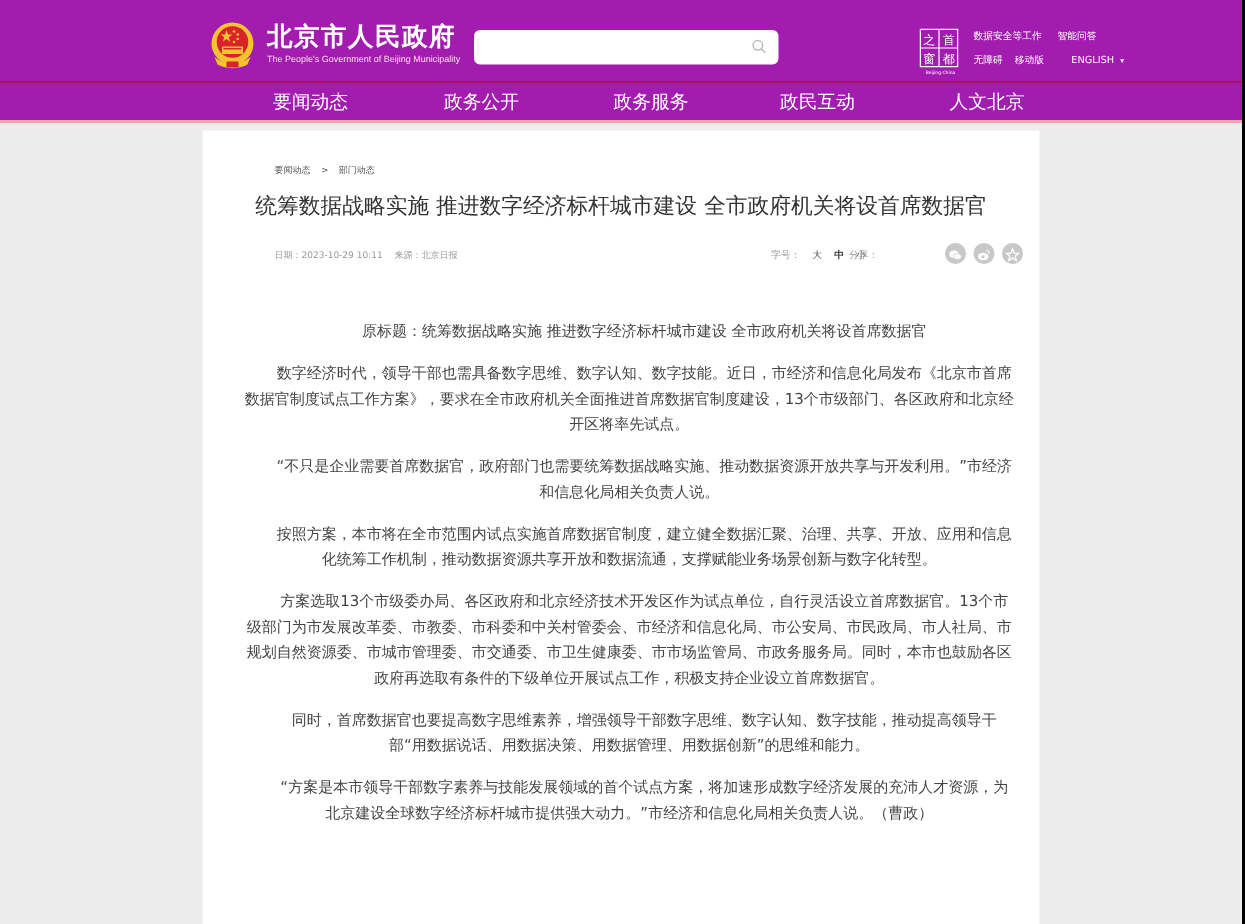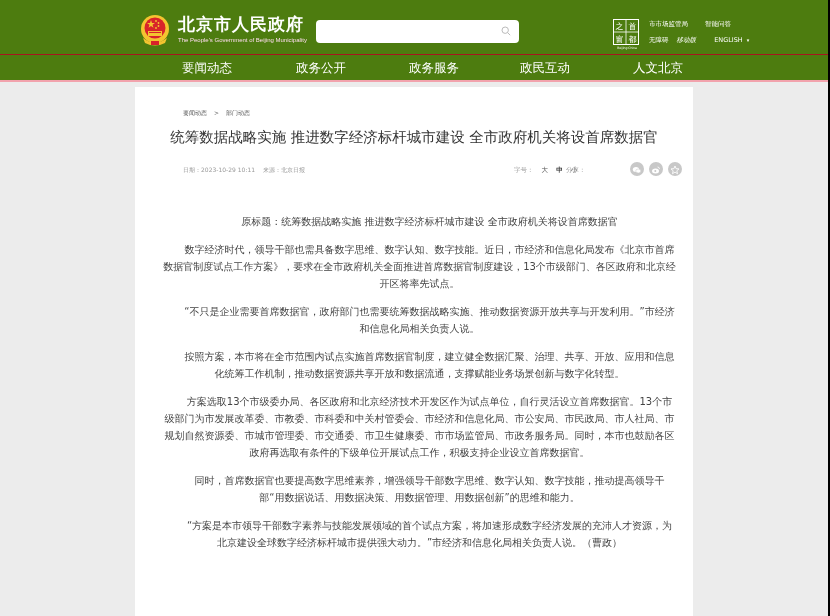--- a/index.html
+++ b/index.html
@@ -4,21 +4,21 @@
 <style>
   * { box-sizing: border-box; margin: 0; padding: 0; }
   html, body { width: 830px; height: 616px; overflow: hidden; }
   body {
     font-family: "DejaVu Sans", "Liberation Sans", sans-serif;
     background: #ececec;
     position: relative;
   }
   .header {
     position: absolute; left: 0; top: 0; width: 830px; height: 80px;
-    background: #4d7c0f;
+    background: #a21caf;
   }
   .header .divider {
     position: absolute; left: 0; top: 54px; width: 830px; height: 1px;
     background: #a8141f;
   }
   .emblem {
     position: absolute; left: 140px; top: 14px; width: 30px; height: 32px;
   }
   .site-title {
     position: absolute; left: 178px; top: 13px;
@@ -134,28 +134,28 @@
       <line x1="0.5" y1="13" x2="25.5" y2="13" stroke="#fff" stroke-width="0.8"></line>
       <text x="6.5" y="10" font-size="8" fill="#fff" text-anchor="middle" font-family="DejaVu Sans, sans-serif">之</text>
       <text x="19.5" y="10" font-size="8" fill="#fff" text-anchor="middle" font-family="DejaVu Sans, sans-serif">首</text>
       <text x="6.5" y="23" font-size="8" fill="#fff" text-anchor="middle" font-family="DejaVu Sans, sans-serif">窗</text>
       <text x="19.5" y="23" font-size="8" fill="#fff" text-anchor="middle" font-family="DejaVu Sans, sans-serif">都</text>
     </svg>
     <div class="cap-text">Beijing·China</div>
   </div>
 
   <div class="toplinks" style="left:649px; top:20px;">
-    <span>市市场监管局</span>
+    <span>数据安全等工作</span>
   </div>
   <div class="toplinks" style="left:705px; top:20px;">
     <span>智能问答</span>
   </div>
   <div class="toplinks" style="left:649px; top:36px;">
     <span>无障碍</span>
-    <span style="margin-left:6px;font-style:italic;">移动版</span>
+    <span style="margin-left:6px;">移动版</span>
     <span style="margin-left:16px;">ENGLISH</span>
     <span style="margin-left:2px; font-size:5px;">▾</span>
   </div>
 
   <div class="divider"></div>
 
   <div class="nav">
     <div class="nav-item" style="left:182px;">要闻动态</div>
     <div class="nav-item" style="left:296px;">政务公开</div>
     <div class="nav-item" style="left:409px;">政务服务</div>

